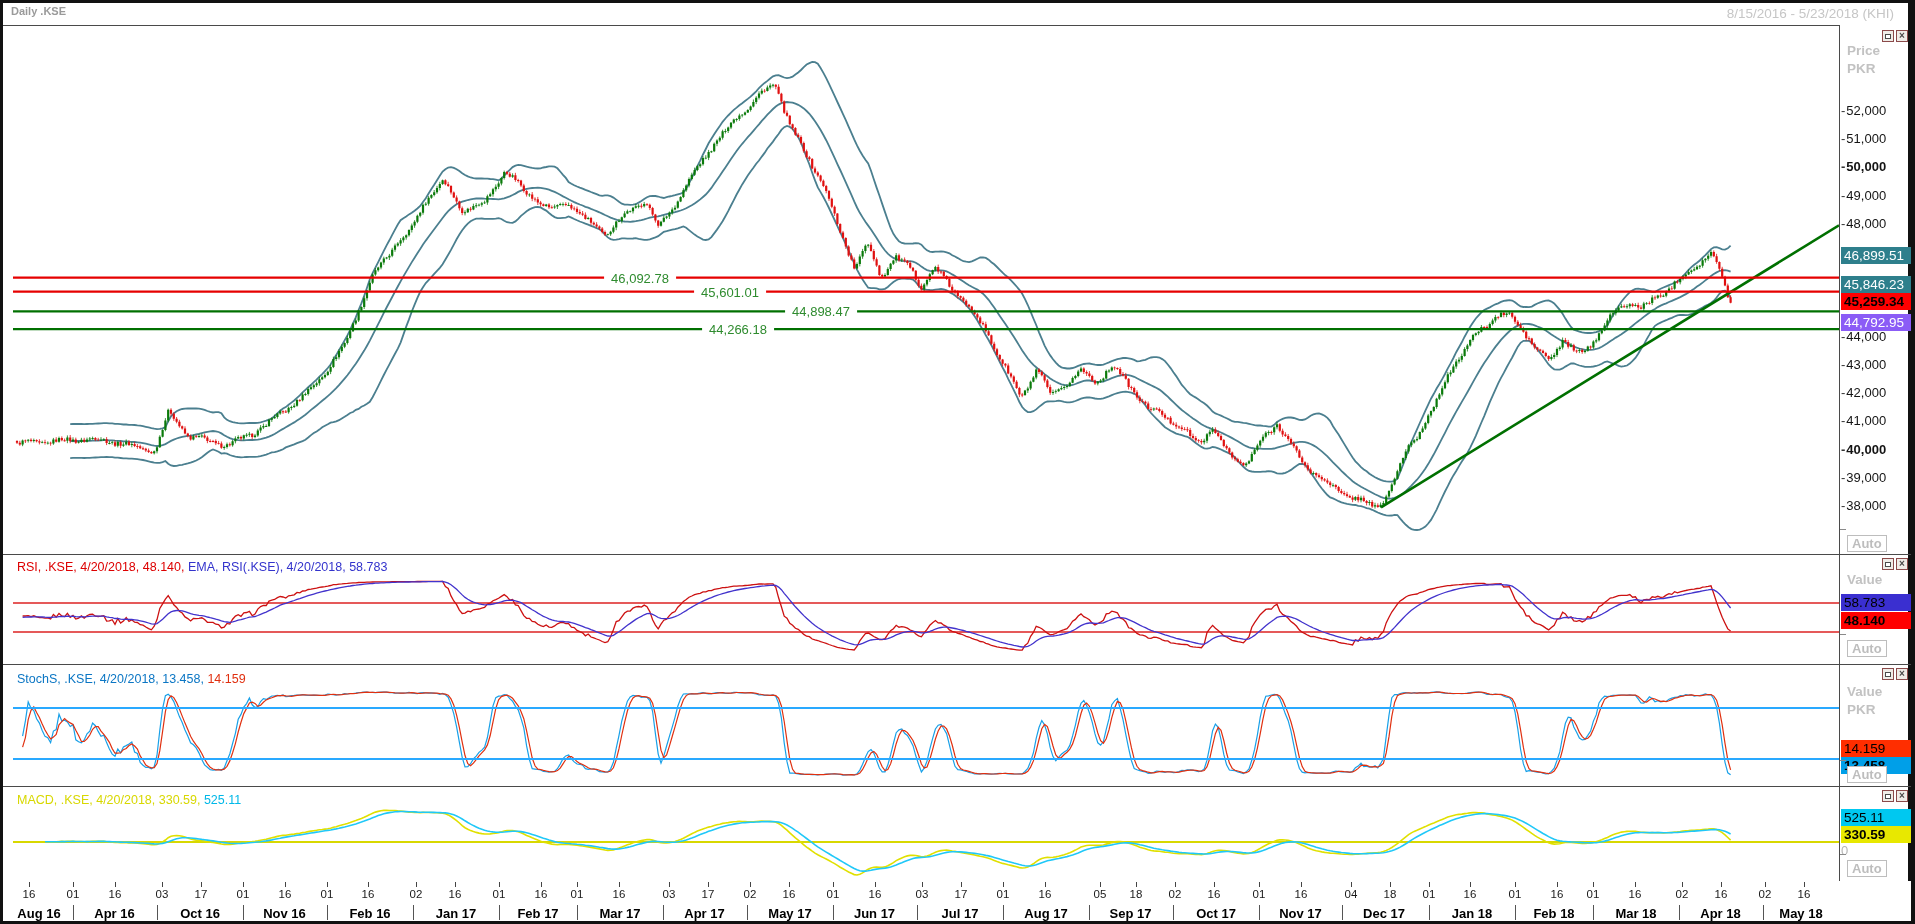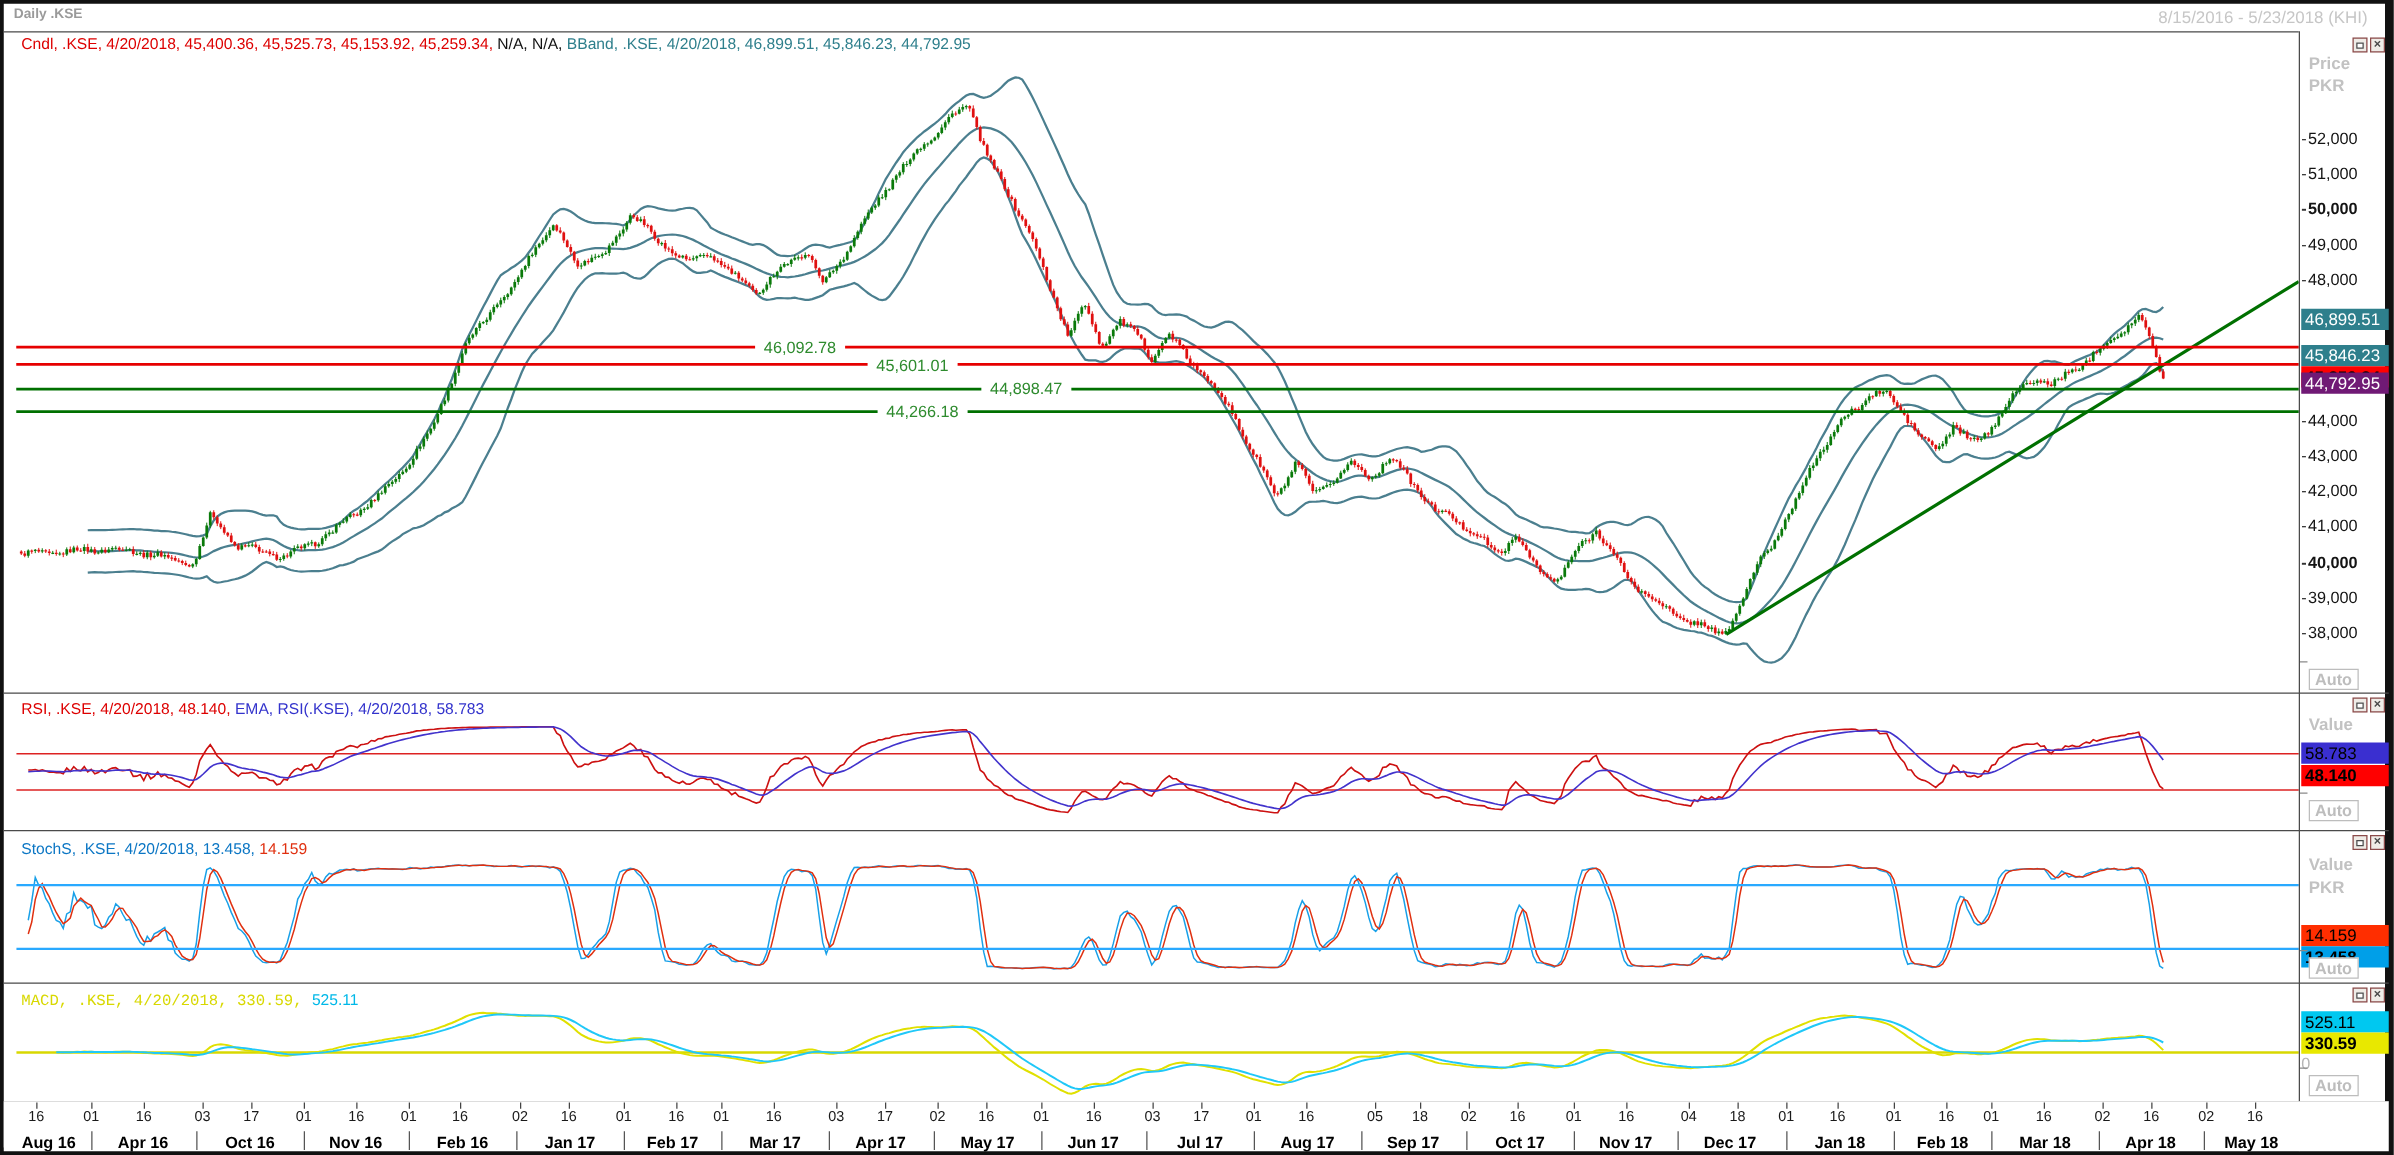--- a/index.html
+++ b/index.html
@@ -90,24 +90,23 @@
         <line x1="10" y1="705" x2="1842" y2="705" stroke="#29a9ff" stroke-width="1.8"></line>
         <line x1="10" y1="756" x2="1842" y2="756" stroke="#29a9ff" stroke-width="1.8"></line>
       </g>
       <g clip-path="url(#macdClip)" fill="none">
         <line x1="10" y1="839" x2="1842" y2="839" stroke="#d8d800" stroke-width="2"></line>
         <path d="M42.0 838.7L44.8 838.8L47.6 839.0L50.4 838.7L53.2 838.8L56.0 838.5L58.8 838.4L61.6 838.5L64.4 838.2L67.2 838.3L70.0 838.3L72.8 838.5L75.6 838.6L78.4 838.6L81.2 838.7L84.0 838.6L86.8 838.5L89.6 838.3L92.4 838.3L95.2 838.4L98.0 838.4L100.8 838.4L103.6 838.7L106.4 838.9L109.2 839.1L112.0 839.4L114.8 839.4L117.6 839.7L120.4 839.8L123.2 839.7L126.0 839.9L128.8 839.9L131.6 840.0L134.4 840.2L137.2 840.4L140.0 840.6L142.8 840.9L145.6 841.3L148.4 841.6L151.2 841.7L154.0 841.4L156.8 840.3L159.6 838.9L162.4 837.0L165.2 834.7L168.0 833.3L170.8 832.7L173.6 832.5L176.4 832.7L179.2 833.2L182.0 834.0L184.8 835.0L187.6 836.0L190.4 836.6L193.2 837.1L196.0 837.5L198.8 837.7L201.6 838.1L204.4 838.7L207.2 839.2L210.0 839.5L212.8 840.0L215.6 840.4L218.4 841.0L221.2 841.4L224.0 841.4L226.8 841.5L229.6 841.3L232.4 840.8L235.2 840.3L238.0 840.0L240.8 839.5L243.6 839.1L246.4 838.7L249.2 838.6L252.0 838.4L254.8 837.9L257.6 837.3L260.4 836.7L263.2 836.3L266.0 835.5L268.8 834.7L271.6 834.1L274.4 833.4L277.2 832.8L280.0 832.4L282.8 832.2L285.6 831.7L288.4 831.4L291.2 831.1L294.0 830.6L296.8 830.2L299.6 829.6L302.4 829.2L305.2 828.6L308.0 828.1L310.8 827.7L313.6 827.3L316.4 826.8L319.2 826.5L322.0 826.1L324.8 825.7L327.6 825.2L330.4 824.3L333.2 823.7L336.0 822.8L338.8 822.0L341.6 821.3L344.4 820.5L347.2 819.6L350.0 818.5L352.8 817.6L355.6 816.4L358.4 815.4L361.2 814.2L364.0 812.9L366.8 811.6L369.6 810.2L372.4 809.1L375.2 808.4L378.0 807.8L380.8 807.4L383.6 807.3L386.4 807.5L389.2 807.5L392.0 807.5L394.8 807.8L397.6 808.0L400.4 808.4L403.2 808.8L406.0 809.1L408.8 809.3L411.6 809.5L414.4 809.5L417.2 809.7L420.0 809.4L422.8 809.5L425.6 809.5L428.4 809.5L431.2 809.7L434.0 809.8L436.8 810.0L439.6 810.1L442.4 810.8L445.2 811.9L448.0 813.5L450.8 815.5L453.6 817.6L456.4 820.0L459.2 822.6L462.0 824.7L464.8 826.2L467.6 827.6L470.4 828.6L473.2 829.4L476.0 830.1L478.8 830.6L481.6 831.0L484.4 831.0L487.2 830.9L490.0 830.5L492.8 830.1L495.6 829.6L498.4 828.9L501.2 828.0L504.0 827.6L506.8 827.6L509.6 827.6L512.4 828.1L515.2 828.7L518.0 829.7L520.8 831.0L523.6 832.4L526.4 833.5L529.2 834.8L532.0 835.9L534.8 837.1L537.6 838.2L540.4 839.2L543.2 839.8L546.0 840.5L548.8 841.1L551.6 841.4L554.4 841.6L557.2 841.5L560.0 841.5L562.8 841.5L565.6 841.5L568.4 841.7L571.2 841.9L574.0 842.3L576.8 842.6L579.6 843.0L582.4 843.5L585.2 843.9L588.0 844.4L590.8 844.9L593.6 845.4L596.4 845.9L599.2 846.5L602.0 847.0L604.8 847.4L607.6 847.3L610.4 846.9L613.2 846.0L616.0 845.1L618.8 844.1L621.6 842.9L624.4 841.8L627.2 840.9L630.0 839.8L632.8 838.9L635.6 838.2L638.4 837.6L641.2 837.0L644.0 836.6L646.8 836.6L649.6 837.1L652.4 838.1L655.2 839.2L658.0 839.8L660.8 839.9L663.6 839.9L666.4 839.6L669.2 839.1L672.0 838.5L674.8 837.6L677.6 836.5L680.4 835.2L683.2 833.8L686.0 832.3L688.8 830.8L691.6 829.4L694.4 828.1L697.2 827.0L700.0 825.9L702.8 825.1L705.6 824.1L708.4 823.5L711.2 822.6L714.0 821.8L716.8 821.2L719.6 820.4L722.4 820.0L725.2 819.6L728.0 819.1L730.8 818.7L733.6 818.6L736.4 818.4L739.2 818.5L742.0 818.6L744.8 818.7L747.6 818.8L750.4 818.7L753.2 818.5L756.0 818.3L758.8 818.1L761.6 818.2L764.4 818.3L767.2 818.4L770.0 818.7L772.8 819.3L775.6 820.5L778.4 822.3L781.2 824.8L784.0 827.2L786.8 829.9L789.6 832.3L792.4 834.9L795.2 837.1L798.0 839.4L800.8 841.8L803.6 844.1L806.4 846.0L809.2 848.1L812.0 850.1L814.8 851.7L817.6 853.2L820.4 854.6L823.2 856.0L826.0 857.5L828.8 859.1L831.6 860.6L834.4 862.4L837.2 864.2L840.0 865.8L842.8 867.4L845.6 869.0L848.4 870.3L851.2 871.6L854.0 872.0L856.8 871.2L859.6 869.9L862.4 868.0L865.2 866.2L868.0 864.9L870.8 864.3L873.6 864.0L876.4 864.2L879.2 864.3L882.0 863.9L884.8 862.8L887.6 861.3L890.4 859.6L893.2 857.6L896.0 856.2L898.8 854.9L901.6 853.8L904.4 852.9L907.2 852.4L910.0 852.2L912.8 852.5L915.6 853.1L918.4 853.7L921.2 853.6L924.0 853.0L926.8 851.9L929.6 850.6L932.4 849.2L935.2 848.3L938.0 847.6L940.8 847.2L943.6 847.1L946.4 847.5L949.2 848.0L952.0 848.4L954.8 849.0L957.6 849.4L960.4 849.9L963.2 850.4L966.0 850.9L968.8 851.4L971.6 852.0L974.4 852.6L977.2 853.3L980.0 853.8L982.8 854.5L985.6 855.3L988.4 856.3L991.2 857.4L994.0 858.5L996.8 859.5L999.6 860.4L1002.4 861.0L1005.2 861.8L1008.0 862.4L1010.8 863.1L1013.6 863.8L1016.4 864.6L1019.2 865.0L1022.0 864.7L1024.8 863.9L1027.6 862.5L1030.4 860.8L1033.2 858.6L1036.0 856.8L1038.8 855.5L1041.6 854.7L1044.4 854.4L1047.2 854.5L1050.0 854.3L1052.8 853.9L1055.6 853.3L1058.4 852.5L1061.2 851.7L1064.0 850.8L1066.8 849.7L1069.6 848.4L1072.4 847.1L1075.2 845.6L1078.0 844.1L1080.8 843.2L1083.6 842.5L1086.4 842.2L1089.2 842.2L1092.0 842.4L1094.8 842.4L1097.6 842.3L1100.4 842.0L1103.2 841.1L1106.0 840.4L1108.8 839.6L1111.6 838.9L1114.4 838.5L1117.2 838.6L1120.0 838.8L1122.8 839.2L1125.6 840.2L1128.4 841.0L1131.2 842.0L1134.0 843.1L1136.8 844.2L1139.6 845.1L1142.4 845.8L1145.2 846.8L1148.0 847.5L1150.8 847.9L1153.6 848.1L1156.4 848.3L1159.2 848.7L1162.0 849.1L1164.8 849.3L1167.6 849.8L1170.4 850.2L1173.2 850.5L1176.0 850.7L1178.8 850.8L1181.6 850.8L1184.4 850.7L1187.2 851.0L1190.0 851.2L1192.8 851.4L1195.6 851.5L1198.4 851.6L1201.2 851.3L1204.0 850.5L1206.8 849.5L1209.6 848.4L1212.4 847.8L1215.2 847.4L1218.0 847.3L1220.8 847.6L1223.6 847.9L1226.4 848.4L1229.2 849.1L1232.0 849.6L1234.8 850.2L1237.6 850.5L1240.4 850.9L1243.2 850.8L1246.0 850.5L1248.8 849.6L1251.6 848.4L1254.4 847.0L1257.2 845.4L1260.0 843.8L1262.8 842.2L1265.6 840.8L1268.4 839.7L1271.2 838.5L1274.0 837.3L1276.8 836.9L1279.6 836.9L1282.4 837.0L1285.2 837.4L1288.0 838.0L1290.8 838.8L1293.6 839.7L1296.4 841.0L1299.2 842.3L1302.0 843.6L1304.8 844.9L1307.6 846.1L1310.4 846.9L1313.2 847.7L1316.0 848.3L1318.8 848.9L1321.6 849.4L1324.4 849.7L1327.2 850.1L1330.0 850.3L1332.8 850.4L1335.6 850.7L1338.4 851.0L1341.2 851.2L1344.0 851.3L1346.8 851.4L1349.6 851.5L1352.4 851.2L1355.2 851.1L1358.0 850.7L1360.8 850.5L1363.6 850.4L1366.4 850.1L1369.2 850.0L1372.0 849.8L1374.8 849.6L1377.6 849.2L1380.4 848.6L1383.2 847.5L1386.0 846.1L1388.8 844.5L1391.6 842.6L1394.4 840.6L1397.2 838.3L1400.0 836.1L1402.8 833.9L1405.6 831.7L1408.4 829.9L1411.2 828.4L1414.0 827.2L1416.8 825.9L1419.6 824.8L1422.4 823.6L1425.2 822.2L1428.0 821.0L1430.8 819.9L1433.6 818.7L1436.4 817.6L1439.2 816.4L1442.0 815.3L1444.8 814.1L1447.6 813.3L1450.4 812.5L1453.2 811.8L1456.0 811.4L1458.8 811.1L1461.6 810.6L1464.4 810.3L1467.2 809.9L1470.0 809.6L1472.8 809.5L1475.6 809.7L1478.4 809.7L1481.2 810.1L1484.0 810.9L1486.8 811.4L1489.6 811.9L1492.4 812.3L1495.2 812.9L1498.0 813.4L1500.8 814.2L1503.6 815.0L1506.4 815.9L1509.2 817.1L1512.0 818.7L1514.8 820.5L1517.6 822.4L1520.4 824.3L1523.2 826.5L1526.0 828.3L1528.8 830.4L1531.6 832.3L1534.4 834.1L1537.2 835.6L1540.0 837.0L1542.8 838.4L1545.6 839.7L1548.4 840.6L1551.2 841.1L1554.0 841.0L1556.8 840.8L1559.6 840.0L1562.4 839.5L1565.2 839.5L1568.0 839.4L1570.8 839.7L1573.6 840.0L1576.4 840.1L1579.2 840.4L1582.0 840.4L1584.8 840.1L1587.6 840.0L1590.4 839.4L1593.2 838.8L1596.0 837.8L1598.8 836.8L1601.6 835.6L1604.4 834.4L1607.2 833.0L1610.0 831.8L1612.8 830.8L1615.6 829.9L1618.4 829.1L1621.2 828.7L1624.0 828.4L1626.8 828.2L1629.6 828.3L1632.4 828.4L1635.2 828.8L1638.0 829.3L1640.8 829.4L1643.6 829.6L1646.4 829.8L1649.2 829.6L1652.0 829.7L1654.8 829.6L1657.6 829.7L1660.4 829.9L1663.2 829.8L1666.0 829.5L1668.8 829.5L1671.6 829.0L1674.4 828.8L1677.2 828.5L1680.0 828.1L1682.8 827.8L1685.6 827.6L1688.4 827.3L1691.2 827.2L1694.0 827.0L1696.8 827.0L1699.6 826.6L1702.4 826.3L1705.2 826.1L1708.0 825.7L1710.8 825.8L1713.6 826.6L1716.4 827.9L1719.2 829.6L1722.0 831.8L1724.8 834.5L1727.6 837.1" stroke="#e0e000" stroke-width="1.6"></path>
         <path d="M42.0 838.7L44.8 838.7L47.6 838.8L50.4 838.8L53.2 838.8L56.0 838.7L58.8 838.6L61.6 838.6L64.4 838.5L67.2 838.5L70.0 838.4L72.8 838.5L75.6 838.5L78.4 838.5L81.2 838.5L84.0 838.6L86.8 838.5L89.6 838.5L92.4 838.5L95.2 838.4L98.0 838.4L100.8 838.4L103.6 838.5L106.4 838.6L109.2 838.7L112.0 838.8L114.8 839.0L117.6 839.1L120.4 839.3L123.2 839.3L126.0 839.4L128.8 839.5L131.6 839.6L134.4 839.7L137.2 839.9L140.0 840.0L142.8 840.2L145.6 840.4L148.4 840.7L151.2 840.9L154.0 841.0L156.8 840.8L159.6 840.4L162.4 839.7L165.2 838.7L168.0 837.7L170.8 836.7L173.6 835.8L176.4 835.2L179.2 834.8L182.0 834.7L184.8 834.7L187.6 835.0L190.4 835.3L193.2 835.6L196.0 836.0L198.8 836.4L201.6 836.7L204.4 837.1L207.2 837.5L210.0 837.9L212.8 838.3L215.6 838.7L218.4 839.2L221.2 839.6L224.0 840.0L226.8 840.3L229.6 840.5L232.4 840.5L235.2 840.5L238.0 840.4L240.8 840.2L243.6 840.0L246.4 839.7L249.2 839.5L252.0 839.3L254.8 839.0L257.6 838.7L260.4 838.3L263.2 837.9L266.0 837.4L268.8 836.9L271.6 836.3L274.4 835.7L277.2 835.2L280.0 834.6L282.8 834.1L285.6 833.6L288.4 833.2L291.2 832.8L294.0 832.3L296.8 831.9L299.6 831.5L302.4 831.0L305.2 830.5L308.0 830.0L310.8 829.6L313.6 829.1L316.4 828.7L319.2 828.2L322.0 827.8L324.8 827.4L327.6 827.0L330.4 826.4L333.2 825.9L336.0 825.3L338.8 824.6L341.6 824.0L344.4 823.3L347.2 822.5L350.0 821.7L352.8 820.9L355.6 820.0L358.4 819.1L361.2 818.1L364.0 817.0L366.8 816.0L369.6 814.8L372.4 813.7L375.2 812.6L378.0 811.7L380.8 810.8L383.6 810.1L386.4 809.6L389.2 809.2L392.0 808.8L394.8 808.6L397.6 808.5L400.4 808.5L403.2 808.6L406.0 808.7L408.8 808.8L411.6 808.9L414.4 809.1L417.2 809.2L420.0 809.2L422.8 809.3L425.6 809.3L428.4 809.4L431.2 809.4L434.0 809.5L436.8 809.6L439.6 809.7L442.4 809.9L445.2 810.3L448.0 810.9L450.8 811.8L453.6 813.0L456.4 814.4L459.2 816.0L462.0 817.8L464.8 819.5L467.6 821.1L470.4 822.6L473.2 823.9L476.0 825.2L478.8 826.2L481.6 827.2L484.4 828.0L487.2 828.5L490.0 828.9L492.8 829.2L495.6 829.3L498.4 829.2L501.2 829.0L504.0 828.7L506.8 828.5L509.6 828.3L512.4 828.3L515.2 828.3L518.0 828.6L520.8 829.1L523.6 829.7L526.4 830.5L529.2 831.4L532.0 832.3L534.8 833.2L537.6 834.2L540.4 835.2L543.2 836.1L546.0 837.0L548.8 837.8L551.6 838.6L554.4 839.2L557.2 839.6L560.0 840.0L562.8 840.3L565.6 840.5L568.4 840.8L571.2 841.0L574.0 841.3L576.8 841.5L579.6 841.8L582.4 842.2L585.2 842.5L588.0 842.9L590.8 843.3L593.6 843.7L596.4 844.2L599.2 844.6L602.0 845.1L604.8 845.6L607.6 845.9L610.4 846.1L613.2 846.1L616.0 845.9L618.8 845.5L621.6 845.0L624.4 844.4L627.2 843.7L630.0 842.9L632.8 842.1L635.6 841.3L638.4 840.6L641.2 839.9L644.0 839.2L646.8 838.7L649.6 838.4L652.4 838.3L655.2 838.5L658.0 838.7L660.8 839.0L663.6 839.2L666.4 839.2L669.2 839.2L672.0 839.1L674.8 838.8L677.6 838.3L680.4 837.7L683.2 836.9L686.0 836.0L688.8 835.0L691.6 833.9L694.4 832.7L697.2 831.6L700.0 830.4L702.8 829.4L705.6 828.3L708.4 827.4L711.2 826.4L714.0 825.5L716.8 824.6L719.6 823.8L722.4 823.0L725.2 822.3L728.0 821.7L730.8 821.1L733.6 820.6L736.4 820.2L739.2 819.8L742.0 819.6L744.8 819.4L747.6 819.3L750.4 819.2L753.2 819.0L756.0 818.9L758.8 818.7L761.6 818.6L764.4 818.6L767.2 818.5L770.0 818.6L772.8 818.7L775.6 819.1L778.4 819.7L781.2 820.8L784.0 822.0L786.8 823.6L789.6 825.3L792.4 827.3L795.2 829.2L798.0 831.3L800.8 833.4L803.6 835.5L806.4 837.6L809.2 839.7L812.0 841.8L814.8 843.8L817.6 845.6L820.4 847.4L823.2 849.1L826.0 850.8L828.8 852.5L831.6 854.1L834.4 855.8L837.2 857.5L840.0 859.1L842.8 860.8L845.6 862.4L848.4 864.0L851.2 865.5L854.0 866.8L856.8 867.7L859.6 868.1L862.4 868.1L865.2 867.7L868.0 867.2L870.8 866.6L873.6 866.1L876.4 865.7L879.2 865.4L882.0 865.1L884.8 864.6L887.6 864.0L890.4 863.1L893.2 862.0L896.0 860.8L898.8 859.7L901.6 858.5L904.4 857.4L907.2 856.4L910.0 855.5L912.8 854.9L915.6 854.6L918.4 854.4L921.2 854.2L924.0 854.0L926.8 853.6L929.6 853.0L932.4 852.2L935.2 851.4L938.0 850.7L940.8 850.0L943.6 849.4L946.4 849.0L949.2 848.8L952.0 848.7L954.8 848.8L957.6 848.9L960.4 849.1L963.2 849.4L966.0 849.7L968.8 850.0L971.6 850.4L974.4 850.8L977.2 851.3L980.0 851.8L982.8 852.4L985.6 852.9L988.4 853.6L991.2 854.4L994.0 855.2L996.8 856.1L999.6 856.9L1002.4 857.7L1005.2 858.6L1008.0 859.3L1010.8 860.1L1013.6 860.8L1016.4 861.6L1019.2 862.3L1022.0 862.7L1024.8 863.0L1027.6 862.9L1030.4 862.5L1033.2 861.7L1036.0 860.7L1038.8 859.7L1041.6 858.7L1044.4 857.8L1047.2 857.2L1050.0 856.6L1052.8 856.0L1055.6 855.5L1058.4 854.9L1061.2 854.2L1064.0 853.6L1066.8 852.8L1069.6 851.9L1072.4 850.9L1075.2 849.9L1078.0 848.7L1080.8 847.6L1083.6 846.6L1086.4 845.7L1089.2 845.0L1092.0 844.5L1094.8 844.1L1097.6 843.7L1100.4 843.4L1103.2 842.9L1106.0 842.4L1108.8 841.9L1111.6 841.3L1114.4 840.7L1117.2 840.3L1120.0 840.0L1122.8 839.8L1125.6 839.9L1128.4 840.1L1131.2 840.5L1134.0 841.0L1136.8 841.7L1139.6 842.3L1142.4 843.0L1145.2 843.8L1148.0 844.5L1150.8 845.2L1153.6 845.8L1156.4 846.3L1159.2 846.8L1162.0 847.2L1164.8 847.6L1167.6 848.1L1170.4 848.5L1173.2 848.9L1176.0 849.3L1178.8 849.6L1181.6 849.8L1184.4 850.0L1187.2 850.2L1190.0 850.4L1192.8 850.6L1195.6 850.8L1198.4 850.9L1201.2 851.0L1204.0 850.9L1206.8 850.6L1209.6 850.2L1212.4 849.7L1215.2 849.2L1218.0 848.9L1220.8 848.6L1223.6 848.5L1226.4 848.5L1229.2 848.6L1232.0 848.8L1234.8 849.1L1237.6 849.4L1240.4 849.7L1243.2 849.9L1246.0 850.0L1248.8 849.9L1251.6 849.6L1254.4 849.1L1257.2 848.4L1260.0 847.5L1262.8 846.4L1265.6 845.3L1268.4 844.2L1271.2 843.0L1274.0 841.9L1276.8 840.9L1279.6 840.1L1282.4 839.5L1285.2 839.1L1288.0 838.9L1290.8 838.8L1293.6 839.0L1296.4 839.4L1299.2 840.0L1302.0 840.7L1304.8 841.5L1307.6 842.4L1310.4 843.3L1313.2 844.2L1316.0 845.0L1318.8 845.8L1321.6 846.5L1324.4 847.2L1327.2 847.8L1330.0 848.3L1332.8 848.7L1335.6 849.1L1338.4 849.5L1341.2 849.8L1344.0 850.1L1346.8 850.4L1349.6 850.6L1352.4 850.7L1355.2 850.8L1358.0 850.8L1360.8 850.7L1363.6 850.6L1366.4 850.5L1369.2 850.4L1372.0 850.3L1374.8 850.2L1377.6 850.0L1380.4 849.7L1383.2 849.3L1386.0 848.6L1388.8 847.8L1391.6 846.8L1394.4 845.5L1397.2 844.1L1400.0 842.5L1402.8 840.8L1405.6 839.0L1408.4 837.1L1411.2 835.4L1414.0 833.8L1416.8 832.2L1419.6 830.7L1422.4 829.3L1425.2 827.9L1428.0 826.5L1430.8 825.2L1433.6 823.9L1436.4 822.6L1439.2 821.4L1442.0 820.2L1444.8 819.0L1447.6 817.8L1450.4 816.8L1453.2 815.8L1456.0 814.9L1458.8 814.1L1461.6 813.4L1464.4 812.8L1467.2 812.2L1470.0 811.7L1472.8 811.3L1475.6 810.9L1478.4 810.7L1481.2 810.6L1484.0 810.6L1486.8 810.8L1489.6 811.0L1492.4 811.3L1495.2 811.6L1498.0 812.0L1500.8 812.4L1503.6 812.9L1506.4 813.5L1509.2 814.2L1512.0 815.1L1514.8 816.2L1517.6 817.4L1520.4 818.8L1523.2 820.3L1526.0 821.9L1528.8 823.6L1531.6 825.4L1534.4 827.1L1537.2 828.8L1540.0 830.5L1542.8 832.0L1545.6 833.6L1548.4 835.0L1551.2 836.2L1554.0 837.2L1556.8 837.9L1559.6 838.3L1562.4 838.5L1565.2 838.7L1568.0 838.9L1570.8 839.0L1573.6 839.2L1576.4 839.4L1579.2 839.6L1582.0 839.8L1584.8 839.8L1587.6 839.9L1590.4 839.8L1593.2 839.6L1596.0 839.2L1598.8 838.7L1601.6 838.1L1604.4 837.4L1607.2 836.5L1610.0 835.6L1612.8 834.6L1615.6 833.7L1618.4 832.8L1621.2 831.9L1624.0 831.2L1626.8 830.6L1629.6 830.1L1632.4 829.8L1635.2 829.6L1638.0 829.5L1640.8 829.5L1643.6 829.5L1646.4 829.6L1649.2 829.6L1652.0 829.6L1654.8 829.6L1657.6 829.6L1660.4 829.7L1663.2 829.7L1666.0 829.7L1668.8 829.6L1671.6 829.5L1674.4 829.4L1677.2 829.2L1680.0 829.0L1682.8 828.7L1685.6 828.5L1688.4 828.3L1691.2 828.1L1694.0 827.9L1696.8 827.7L1699.6 827.5L1702.4 827.2L1705.2 827.0L1708.0 826.7L1710.8 826.6L1713.6 826.6L1716.4 826.8L1719.2 827.4L1722.0 828.3L1724.8 829.5L1727.6 831.0" stroke="#20c8f8" stroke-width="1.6"></path>
       </g>
     </svg>
 
-  <div class="legend" style="top:25px" id="legend-main"><span style="color: rgb(221, 0, 0);">Cndl, .KSE, 4/20/2018, 45,400.36, 45,525.73, 45,153.92, 45,259.34, </span><span style="color: rgb(17, 17, 17);">N/A, N/A, </span><span style="color: rgb(46, 127, 140);">BBand, .KSE, 4/20/2018, 46,899.51, 45,846.23, 44,792.95</span></div>
   <div class="legend" style="top:557px" id="legend-rsi"><span style="color: rgb(221, 0, 0);">RSI, .KSE, 4/20/2018, 48.140, </span><span style="color: rgb(51, 51, 204);">EMA, RSI(.KSE), 4/20/2018, 58.783</span></div>
   <div class="legend" style="top:669px" id="legend-stoch"><span style="color: rgb(11, 118, 196);">StochS, .KSE, 4/20/2018, 13.458, </span><span style="color: rgb(224, 48, 16);">14.159</span></div>
-  <div class="legend" style="top:790px" id="legend-macd"><span style="color: rgb(216, 216, 0); font-family: Liberation Mono, monospace;">MACD, .KSE, 4/20/2018, 330.59, </span><span style="color: rgb(0, 184, 232);">525.11</span></div>
+  <div class="legend" style="top:790px" id="legend-macd"><span style="color: rgb(216, 216, 0);">MACD, .KSE, 4/20/2018, 330.59, </span><span style="color: rgb(0, 184, 232);">525.11</span></div>
 
   <div id="overlays">
       <div class="hborder" style="top:22px;width:1836px"></div>
       <div class="hborder" style="top:551px;width:1908px"></div>
       <div class="hborder" style="top:661px;width:1908px"></div>
       <div class="hborder" style="top:783px;width:1908px"></div>
       <div class="hborder" style="top:878px;width:1908px"></div>
       <div class="vborder" style="left:1836px;top:22px;height:896px"></div>
       <div class="lvl-label" style="left:637px;top:275px">46,092.78</div>
       <div class="lvl-label" style="left:727px;top:289px">45,601.01</div>
@@ -117,21 +116,21 @@
         <div class="wicon">
           <div class="rest"></div>
         </div>
         <div class="wicon close">×</div>
       </div>
       <div class="axis-title" style="top:40px">Price</div>
       <div class="axis-title" style="top:58px">PKR</div>
       <div class="badge" style="top:244px;background:#2e7f8c;color:#ffffff;font-weight:normal">46,899.51</div>
       <div class="badge" style="top:273px;background:#2e7f8c;color:#ffffff;font-weight:normal">45,846.23</div>
       <div class="badge" style="top:290px;background:#ff0000;color:#000000;font-weight:bold">45,259.34</div>
-      <div class="badge" style="top:295px;background:#701a75;color:#ffffff;font-weight:normal">44,792.95</div>
+      <div class="badge" style="top:311px;background:#8b5cf6;color:#ffffff;font-weight:normal">44,792.95</div>
       <div class="gdash" style="top:526px"></div>
       <div class="auto-btn" style="top:532px">Auto</div>
       <div class="icons" style="top:555px">
         <div class="wicon">
           <div class="rest"></div>
         </div>
         <div class="wicon close">×</div>
       </div>
       <div class="axis-title" style="top:569px">Value</div>
       <div class="badge" style="top:591px;background:#3a2fd0;color:#000000;font-weight:normal">58.783</div>

